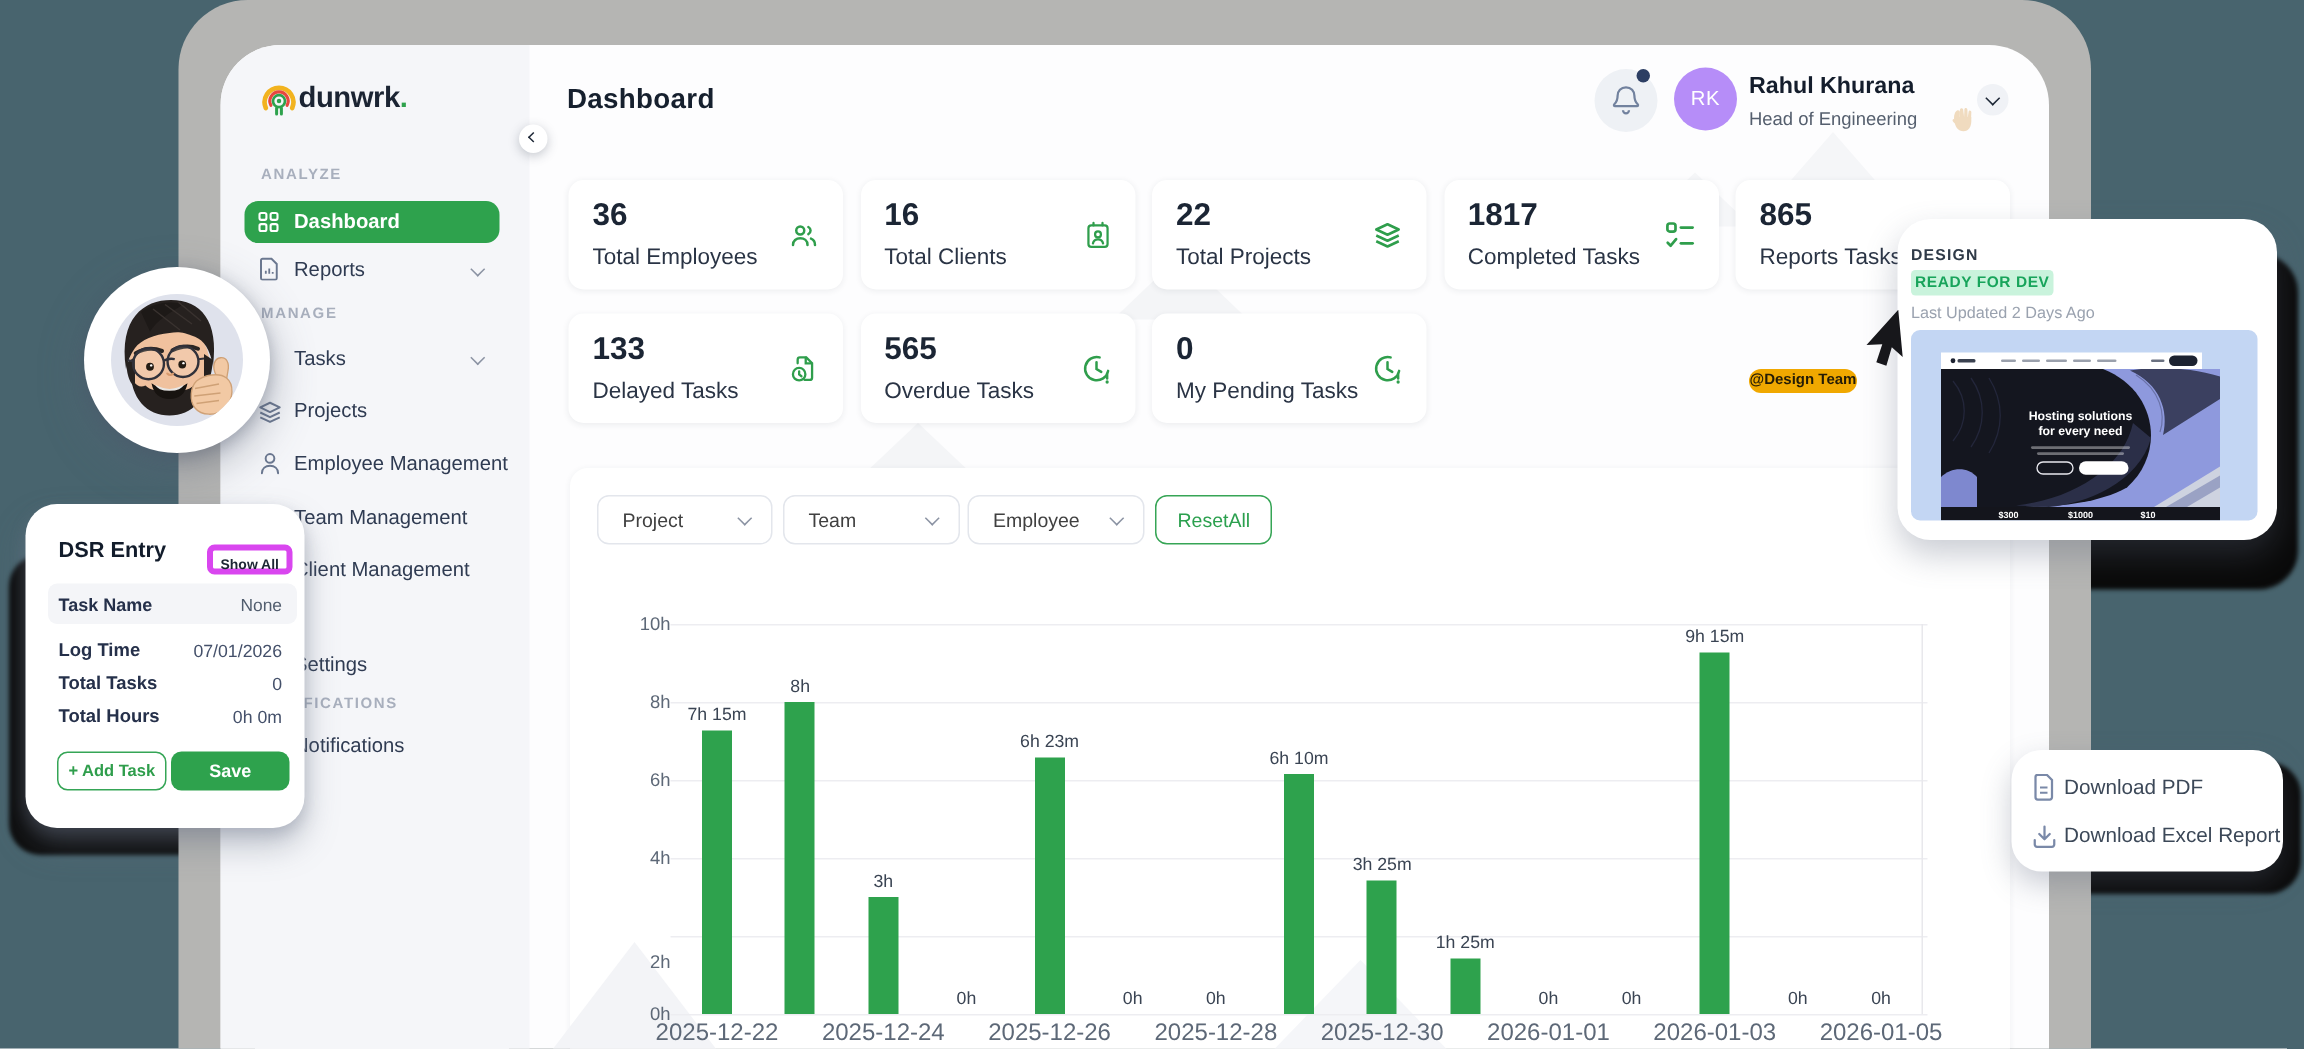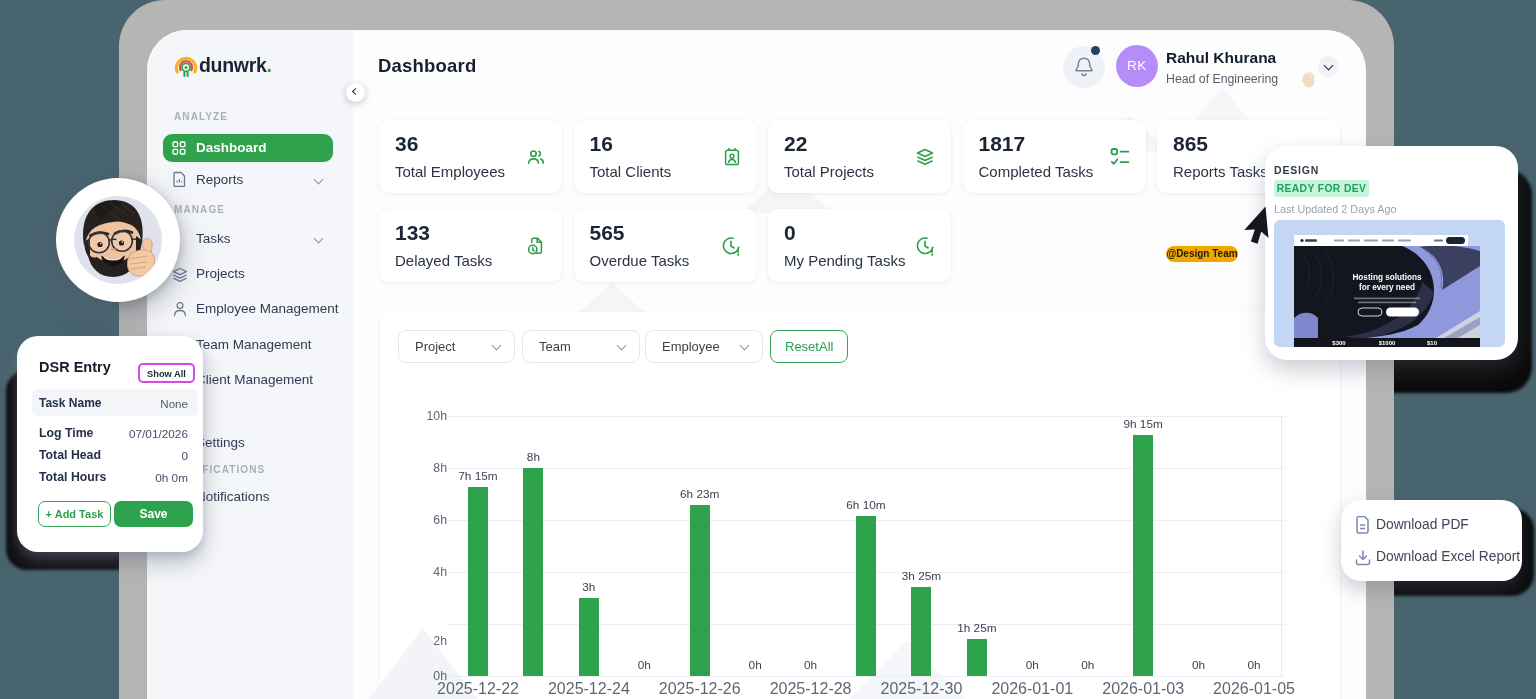--- a/index.html
+++ b/index.html
@@ -323,27 +323,27 @@
         <g>
           <path d="M70 54 C67 48 69 43 73 42.5 C77 42 79 46 78 51 L77 57 Z" fill="#f2c9a4" stroke="#cfa176" stroke-width="0.9"></path>
           <path d="M57 58 C62 54 72 52 77 56 C82 60 82 70 76 76 C70 82 60 81 56 76 C52 71 53 62 57 58 Z" fill="#f2c9a4" stroke="#cfa176" stroke-width="0.9"></path>
           <path d="M56 63 L72 60 M55.5 68 L73 66 M57 73 L72 71" stroke="#cfa176" stroke-width="0.9"></path>
         </g>
       </svg>
     </div>
 
     <div class="abs" style="left:17px; top:336px; width:186px; height:216px; background:#fff; border-radius:21px; box-shadow:0 12px 22px rgba(105,115,135,0.38), 0 4px 10px rgba(110,120,140,0.28);padding-left:20px;">
       <div class="abs" style="left:22px; top:23px; font-size:14.5px; font-weight:bold; color:#121c2b;">DSR Entry</div>
-      <div class="abs" style="left:121px; top:27px; width:57px; height:20px; border:2px solid #d946ef; border-radius:5px; background:#fff; text-align:center; font-size:9.3px; font-weight:bold; color:#1c2634; line-height:19px;">Show All</div>
+      <div class="abs" style="left:121px; top:27px; width:57px; height:20px; border:4px solid #d946ef; border-radius:5px; background:#fff; text-align:center; font-size:9.3px; font-weight:bold; color:#1c2634; line-height:19px;">Show All</div>
       <div class="abs" style="left:15px; top:53px; width:166px; height:27px; background:#f4f5f8; border-radius:6px;"></div>
       <div class="abs" style="left:22px; top:60px; font-size:12px; font-weight:bold; color:#25304a;">Task Name</div>
       <div class="abs" style="right:15px; top:61px; font-size:11.6px; color:#515d6e;">None</div>
       <div class="abs" style="left:22px; top:90px; font-size:12.3px; font-weight:bold; color:#25304a;">Log Time</div>
       <div class="abs" style="right:15px; top:91px; font-size:11.8px; color:#44506a;">07/01/2026</div>
-      <div class="abs" style="left:22px; top:112px; font-size:12.3px; font-weight:bold; color:#25304a;">Total Head</div>
+      <div class="abs" style="left:22px; top:112px; font-size:12.3px; font-weight:bold; color:#25304a;">Total Tasks</div>
       <div class="abs" style="right:15px; top:113px; font-size:11.8px; color:#44506a;">0</div>
       <div class="abs" style="left:22px; top:134px; font-size:12.3px; font-weight:bold; color:#25304a;">Total Hours</div>
       <div class="abs" style="right:15px; top:135px; font-size:11.8px; color:#44506a;">0h 0m</div>
       <div class="abs" style="left:21px; top:165px; width:73px; height:26px; border:1.3px solid #35a556; border-radius:7px; text-align:center; font-size:11px; font-weight:bold; color:#2f9e4c; line-height:25px;">+ Add Task</div>
       <div class="abs" style="left:97px; top:165px; width:79px; height:26px; background:#2ea24d; border-radius:7px; text-align:center; font-size:12px; font-weight:bold; color:#fff; line-height:26px;">Save</div>
     </div>
 
     <div class="abs" style="left:1166px; top:246px; width:72px; height:16px; background:#f0a800; border-radius:8px; text-align:center; font-size:10px; font-weight:bold; color:#241c06; line-height:16px;">@Design Team</div>
 
     <div class="abs" style="left:1265px; top:146px; width:253px; height:214px; background:#fff; border-radius:22px; box-shadow:0 10px 22px rgba(90,100,120,0.32);">

